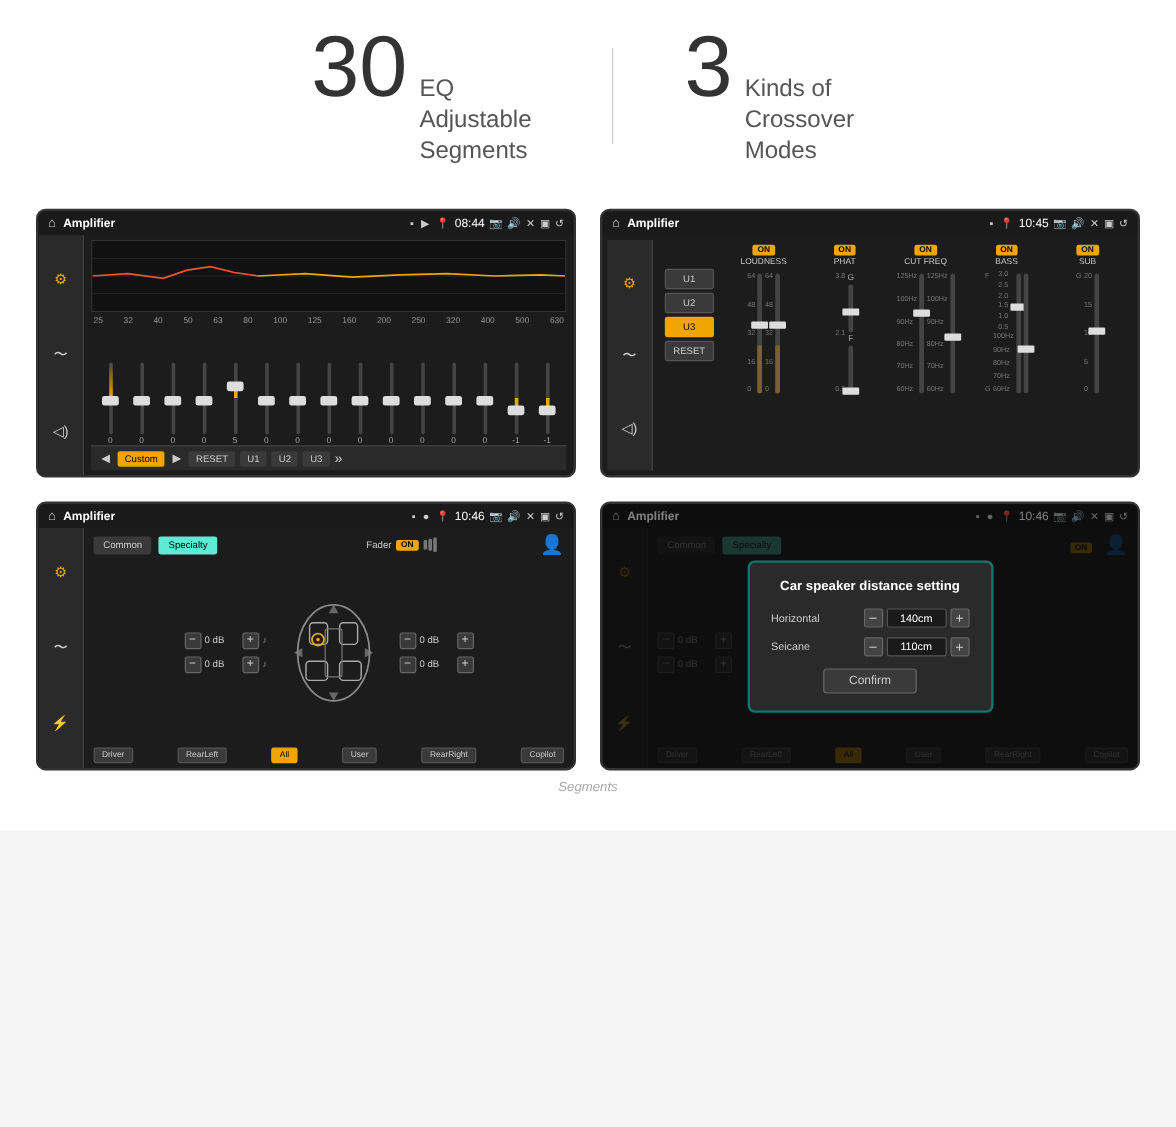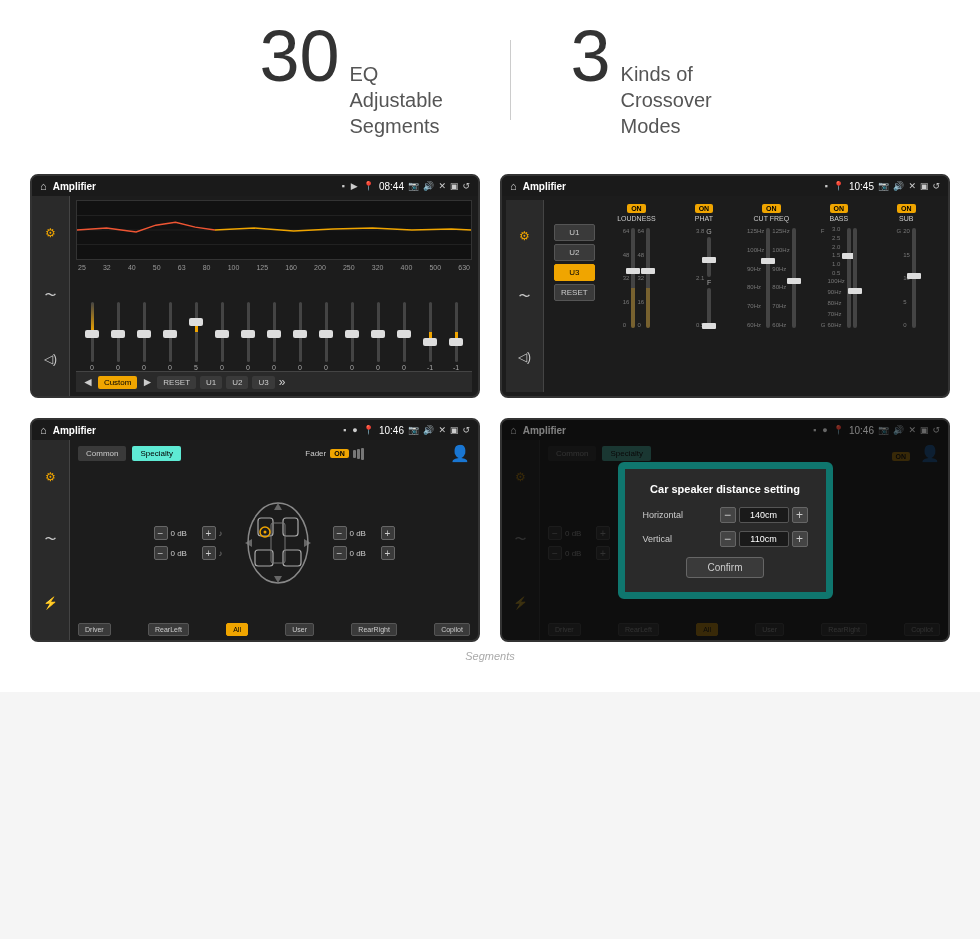--- a/index.html
+++ b/index.html
@@ -399,21 +399,21 @@
       position: absolute;
       top: 0; left: 0; right: 0; bottom: 0;
       background: rgba(0,0,0,0.5);
       display: flex;
       align-items: center;
       justify-content: center;
       z-index: 10;
     }
     .dialog-box {
       background: #2a2a2a;
-      border: 7px solid #0f766e;
+      border: 2px solid #0f766e;
       border-radius: 6px;
       padding: 14px 18px;
       min-width: 200px;
     }
     .dialog-title {
       font-size: 11px;
       color: #fff;
       font-weight: bold;
       margin-bottom: 12px;
       text-align: center;
@@ -1015,21 +1015,21 @@
           <div class="dialog-row">
             <span class="dialog-field-label">Horizontal</span>
             <div class="dialog-input-group">
               <div class="dialog-minus">−</div>
               <div class="dialog-val">140cm</div>
               <div class="dialog-plus">+</div>
             </div>
           </div>
 
           <div class="dialog-row">
-            <span class="dialog-field-label">Vertical</span>
+            <span class="dialog-field-label">Seicane</span>
             <div class="dialog-input-group">
               <div class="dialog-minus">−</div>
               <div class="dialog-val">110cm</div>
               <div class="dialog-plus">+</div>
             </div>
           </div>
 
           <button class="dialog-confirm-btn">Confirm</button>
         </div>
       </div>

